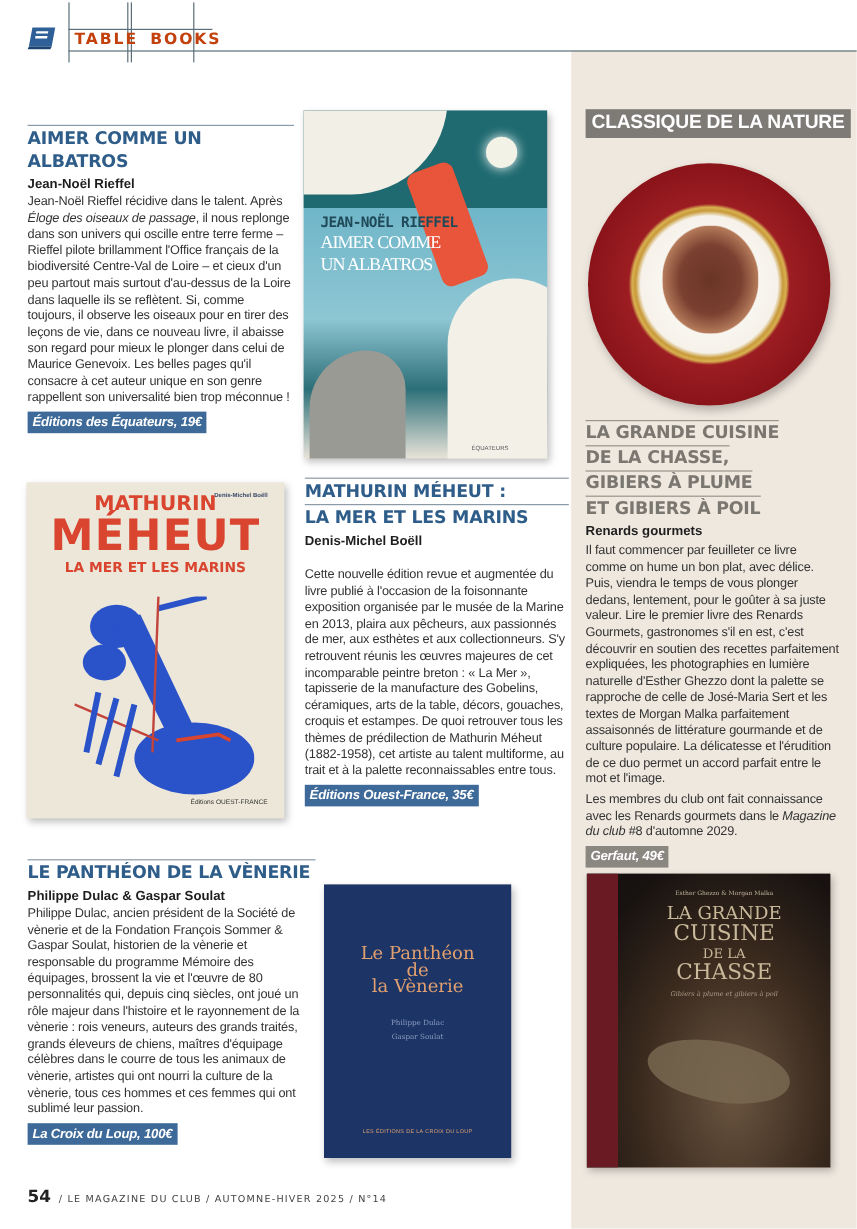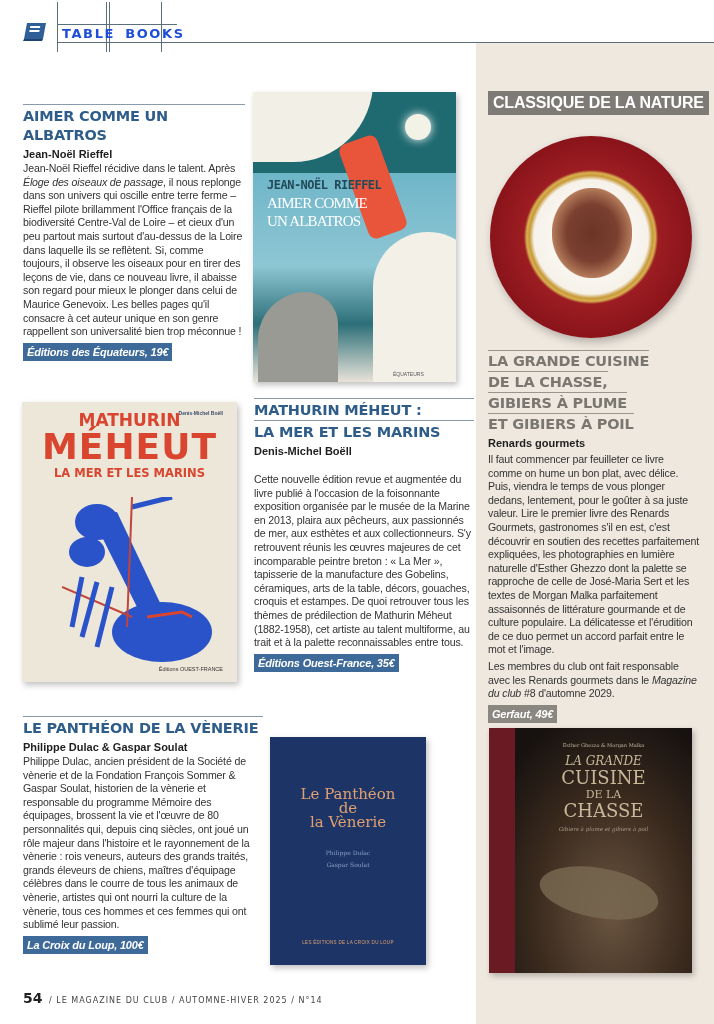--- a/index.html
+++ b/index.html
@@ -7,21 +7,21 @@
     body { position: relative; font-family: "Liberation Sans", sans-serif; color: #2b2b2b; }
 
     .right-bg { position: absolute; left: 476px; top: 42px; width: 238px; height: 982px; background: #efe8df; }
 
     
     .header { position: absolute; left: 0; top: 0; width: 714px; height: 50px; }
     .book-icon { position: absolute; left: 22px; top: 22px; width: 26px; height: 20px; }
     .header-line { position: absolute; left: 57px; top: 42px; width: 657px; height: 1px; background: #5a6f78; }
     .header-topline { position: absolute; left: 57px; top: 24px; width: 120px; height: 1px; background: #5a6f78; }
     .vline { position: absolute; width: 1px; background: #5a6f78; top: 2px; height: 50px; }
-    .header-title { position: absolute; left: 62px; top: 26px; font-family: "DejaVu Sans", sans-serif; font-weight: bold; font-size: 13px; letter-spacing: 1.6px; color: #1d4ed8; }
+    .header-title { position: absolute; left: 62px; top: 26px; font-family: "DejaVu Sans", sans-serif; font-weight: bold; font-size: 13px; letter-spacing: 1.6px; color: #c2410c; }
     .header-title span { display: inline-block; }
 
     
     .art-title { font-family: "DejaVu Sans", sans-serif; font-weight: bold; color: #2f5d8a; font-size: 14.5px; line-height: 19px; letter-spacing: -0.2px; }
     .art-title.bordered { border-top: 1px solid #8a9aa6; padding-top: 2px; }
     .art-author { font-weight: bold; font-size: 11px; color: #1e1e1e; line-height: 15px; margin-top: 2px; }
     .art-body { font-size: 10.6px; line-height: 13.6px; color: #333; letter-spacing: -0.15px; }
     .art-body i { font-style: italic; }
     .tag { display: inline-block; background: #3e6a99; color: #fff; font-style: italic; font-weight: bold; font-size: 11px; padding: 3px 4px 3px 4px; margin-top: 4px; letter-spacing: -0.2px; }
     .tag.grey { background: #8a8680; }
@@ -58,21 +58,21 @@
 
     .cover-pantheon { left: 270px; top: 737px; width: 156px; height: 228px; background: #1d3566; }
     .cover-pantheon .p-title { position: absolute; left: 0; width: 100%; top: 50px; text-align: center; font-family: "DejaVu Serif", serif; color: #e2a070; font-size: 15px; line-height: 14px; }
     .cover-pantheon .p-authors { position: absolute; left: 0; width: 100%; top: 110px; text-align: center; font-family: "DejaVu Serif", serif; color: #8a9cc0; font-size: 6px; line-height: 12px; }
     .cover-pantheon .p-pub { position: absolute; left: 0; width: 100%; top: 203px; text-align: center; color: #e2a070; font-size: 4.5px; letter-spacing: 0.3px; }
 
     .cover-chasse { left: 489px; top: 728px; width: 203px; height: 245px; background: radial-gradient(ellipse at 60% 75%, #6a5540 0%, #3a2a1e 45%, #171210 80%); }
     .cover-chasse .spine { position: absolute; left: 0; top: 0; width: 26px; height: 100%; background: #6a1a22; }
     .cover-chasse .c-authors { position: absolute; left: 26px; width: 177px; top: 14px; text-align: center; font-family: "DejaVu Serif", serif; color: #bfb29a; font-size: 5px; }
     .cover-chasse .c-title { position: absolute; left: 26px; width: 177px; top: 26px; text-align: center; font-family: "DejaVu Serif", serif; color: #c8b99a; line-height: 15px; }
-    .cover-chasse .c-title .l1 { font-size: 12px; display: block; font-style: italic; }
+    .cover-chasse .c-title .l1 { font-size: 15px; display: block; }
     .cover-chasse .c-title .l2 { font-size: 18px; display: block; line-height: 18px; }
     .cover-chasse .c-title .l3 { font-size: 11px; display: block; }
     .cover-chasse .c-sub { position: absolute; left: 26px; width: 177px; top: 98px; text-align: center; font-family: "DejaVu Serif", serif; font-style: italic; color: #a89c86; font-size: 5.5px; }
     .cover-chasse .bird { position: absolute; left: 50px; top: 140px; width: 120px; height: 50px; background: #7a6a52; border-radius: 50%; transform: rotate(10deg); opacity: 0.8; }
 
     
     .plate { position: absolute; left: 490px; top: 136px; width: 202px; height: 202px; border-radius: 50%; background: radial-gradient(circle, #ffffff 0%, #f6f2ea 40%, #c89a3a 43%, #d8b050 45%, #9c1d22 47%, #8a141a 70%, #6e0e14 100%); box-shadow: 2px 4px 8px rgba(0,0,0,0.25); }
     .plate .food { position: absolute; left: 62px; top: 52px; width: 80px; height: 90px; background: radial-gradient(ellipse at 50% 50%, #6a3526 0%, #7a4030 45%, #b47a5a 70%, transparent 72%); }
 
     
@@ -179,21 +179,21 @@
 
 <div class="a4">
   <div class="art-title">
     <span>LA GRANDE CUISINE</span><br>
     <span>DE LA CHASSE,</span><br>
     <span>GIBIERS À PLUME</span><br>
     <span>ET GIBIERS À POIL</span>
   </div>
   <div class="art-author">Renards gourmets</div>
   <div class="art-body" style="margin-top:2px">Il faut commencer par feuilleter ce livre comme on hume un bon plat, avec délice. Puis, viendra le temps de vous plonger dedans, lentement, pour le goûter à sa juste valeur. Lire le premier livre des Renards Gourmets, gastronomes s'il en est, c'est découvrir en soutien des recettes parfaitement expliquées, les photographies en lumière naturelle d'Esther Ghezzo dont la palette se rapproche de celle de José-Maria Sert et les textes de Morgan Malka parfaitement assaisonnés de littérature gourmande et de culture populaire. La délicatesse et l'érudition de ce duo permet un accord parfait entre le mot et l'image.</div>
-  <div class="art-body" style="margin-top:3px"><span>Les membres du club ont fait responsable avec les Renards gourmets dans le </span><i>Magazine du club</i><span> #8 d'automne 2029.</span></div>
+  <div class="art-body" style="margin-top:3px"><span>Les membres du club ont fait connaissance avec les Renards gourmets dans le </span><i>Magazine du club</i><span> #8 d'automne 2029.</span></div>
   <div class="tag grey">Gerfaut, 49€</div>
 </div>
 
 <div class="cover cover-chasse">
   <div class="spine"></div>
   <div class="bird"></div>
   <div class="c-authors">Esther Ghezzo &amp; Morgan Malka</div>
   <div class="c-title">
     <span class="l1">LA GRANDE</span>
     <span class="l2">CUISINE</span>

